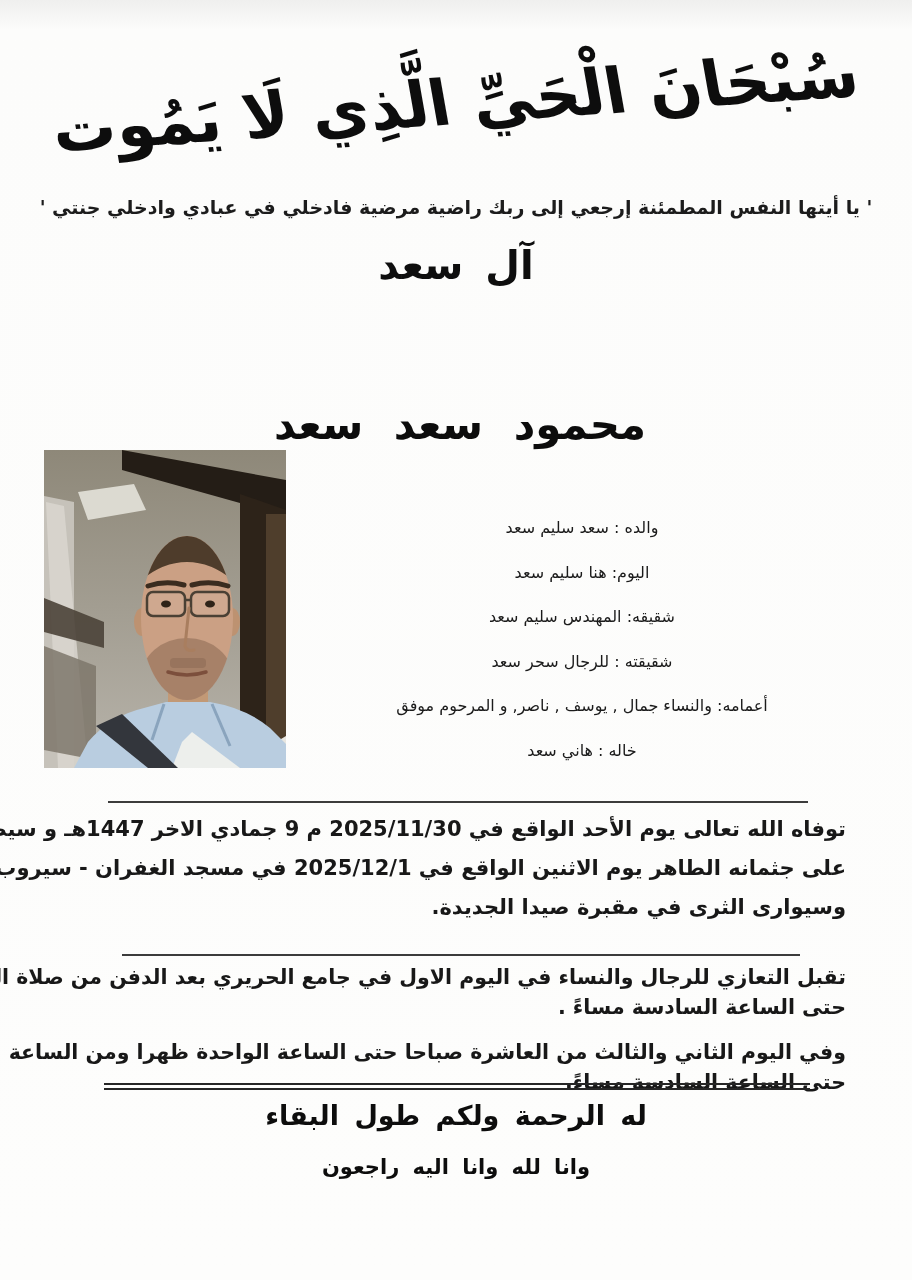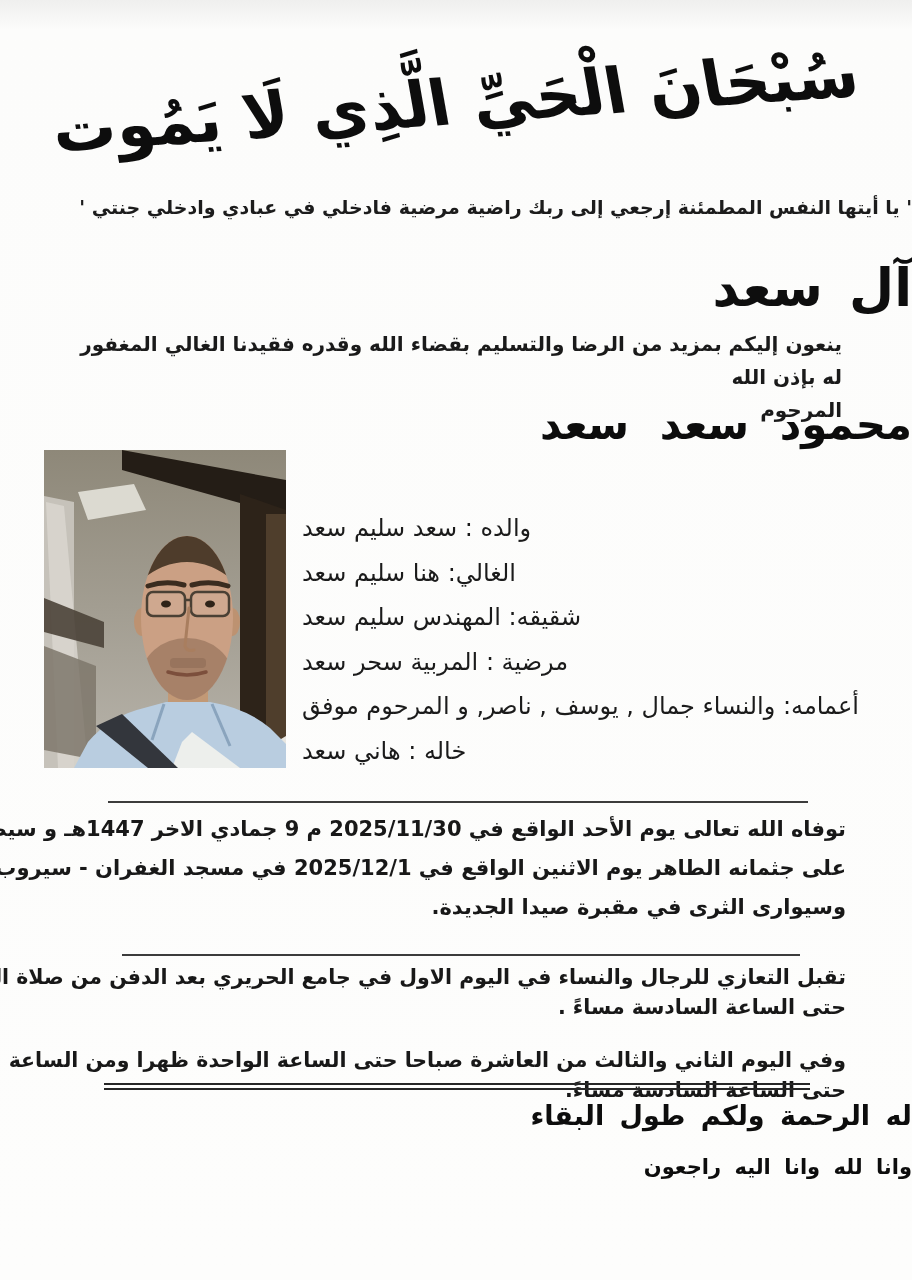--- a/index.html
+++ b/index.html
@@ -9,41 +9,41 @@
     font-family:"DejaVu Sans",sans-serif;
     color:#161616;
     overflow:hidden;
   }
   .page{
     position:relative;
     width:912px;height:1280px;
     background:linear-gradient(180deg,#efefee 0%,#fcfcfb 30px,#fdfdfc 100%);
   }
   .abs{position:absolute;}
-  .center{left:0;right:0;}
+  .center{left:0;right:0;text-align:center;}
 
   .calligraphy{
     top:28px;left:0;right:0;
     text-align:center;
     font-size:63px;
     font-weight:bold;
     color:#0d0d0d;
     transform:rotate(-4deg) skewX(6deg);
     line-height:150px;
     height:160px;
   }
   .verse{
     top:196px;
     font-size:19px;
     font-weight:700;
     color:#1c1c1c;
   }
   .family-title{
-    top:258px;
-    font-size:52px;
+    top:242px;
+    font-size:40px;
     font-weight:900;
     color:#0e0e0e;
     word-spacing:8px;
   }
   .announce{
     top:328px;
     font-size:20px;
     font-weight:600;
     line-height:33px;
     color:#1a1a1a;
@@ -57,22 +57,22 @@
     word-spacing:16px;
     padding-left:8px;
   }
   .photo{
     left:44px;top:450px;
     width:242px;height:318px;
   }
   .photo svg{display:block;width:100%;height:100%;}
   .relatives{
     top:506px;right:50px;width:560px;
-    direction:rtl;text-align:left;
-    font-size:24px;
+    direction:rtl;text-align:center;
+    font-size:16px;
     color:#1b1b1b;
   }
   .relatives .rel-line{
     white-space:nowrap;
     line-height:44.5px;
   }
   .divider{
     border-top:2px solid #3c3c3c;
     height:0;
   }
@@ -92,45 +92,41 @@
   .burial{
     top:810px;right:66px;left:58px;
     font-size:21px;
   }
   .burial .p-line{line-height:39px;white-space:nowrap;}
   .condolence{
     top:963px;right:66px;left:58px;
     font-size:20.5px;
   }
   .condolence .p-line{line-height:29.5px;white-space:nowrap;}
-  .condolence .p-line.sub{margin-bottom:24px;}
+  .condolence .p-line.sub{margin-bottom:16px;}
   .closing-1{
     top:1100px;
     font-size:27px;font-weight:900;color:#0d0d0d;word-spacing:6px;
   }
   .closing-2{
     top:1155px;
     font-size:21px;font-weight:900;color:#0d0d0d;word-spacing:6px;
   }
 </style>
 </head>
 <body>
 
 <div class="page">
 
   <div class="abs calligraphy">سُبْحَانَ الْحَيِّ الَّذِي لَا يَمُوت</div>
 
   <div class="abs center verse">' يا أيتها النفس المطمئنة إرجعي إلى ربك راضية مرضية فادخلي في عبادي وادخلي جنتي '</div>
 
   <div class="abs center family-title">آل سعد</div>
 
-  <div class="abs center announce">
-    <div>ينعون إليكم بمزيد من الرضا والتسليم بقضاء الله وقدره فقيدنا الغالي المغفور له بإذن الله</div>
-    <div>المرحوم</div>
-  </div>
 
   <div class="abs center deceased-name">محمود سعد سعد</div>
 
   <div class="abs photo">
     <svg viewBox="0 0 242 318" xmlns="http://www.w3.org/2000/svg">
       <defs>
         <linearGradient id="bgGrad" x1="0" y1="0" x2="0" y2="1">
           <stop offset="0" stop-color="#8e8879"></stop>
           <stop offset="1" stop-color="#b7b3aa"></stop>
         </linearGradient>
@@ -176,23 +172,23 @@
 
       <ellipse cx="122" cy="154" rx="5" ry="3.5" fill="#2f2318"></ellipse>
       <ellipse cx="166" cy="154" rx="5" ry="3.5" fill="#2f2318"></ellipse>
       <path d="M 145,158 L 141,196 Q 143,202 150,200" stroke="#a97e5f" stroke-width="3" fill="none" stroke-linecap="round"></path>
       <path d="M 124,222 Q 143,228 162,222" stroke="#7c4f3c" stroke-width="3.5" fill="none" stroke-linecap="round"></path>
     </svg>
   </div>
 
   <div class="abs relatives">
     <div class="rel-line">والده : سعد سليم سعد</div>
-    <div class="rel-line">الغالي: هنا سليم سعد</div>
+    <div class="rel-line">اليوم: هنا سليم سعد</div>
     <div class="rel-line">شقيقه: المهندس سليم سعد</div>
-    <div class="rel-line">مرضية : المربية سحر سعد</div>
+    <div class="rel-line">شقيقته : للرجال سحر سعد</div>
     <div class="rel-line">أعمامه: والنساء جمال , يوسف , ناصر, و المرحوم موفق</div>
     <div class="rel-line">خاله : هاني سعد</div>
   </div>
 
   <div class="abs divider divider-1"></div>
 
   <div class="abs para burial">
     <div class="p-line">توفاه الله تعالى يوم الأحد الواقع في 2025/11/30 م 9 جمادي الاخر 1447هـ و سيصلى</div>
     <div class="p-line">على جثمانه الطاهر يوم الاثنين الواقع في 2025/12/1 في مسجد الغفران - سيروب</div>
     <div class="p-line">وسيوارى الثرى في مقبرة صيدا الجديدة.</div>

